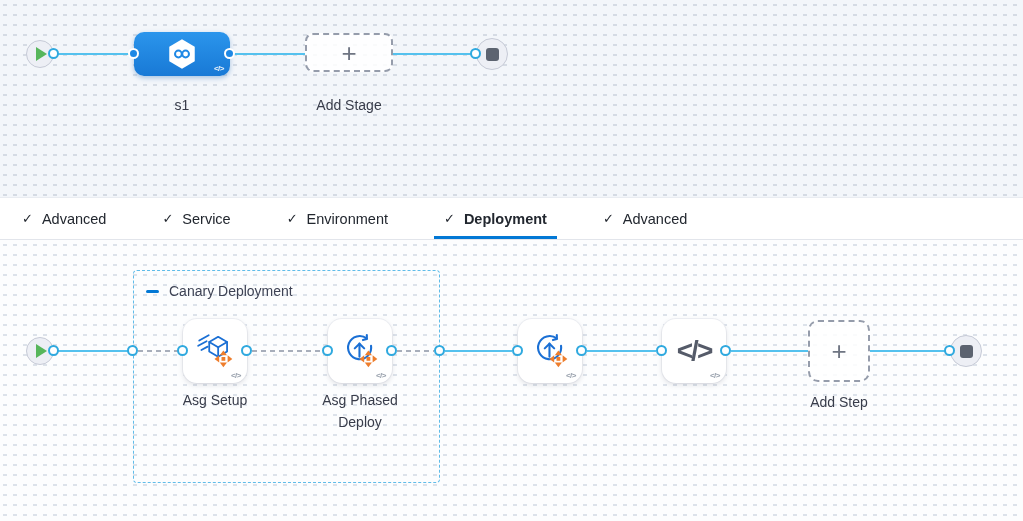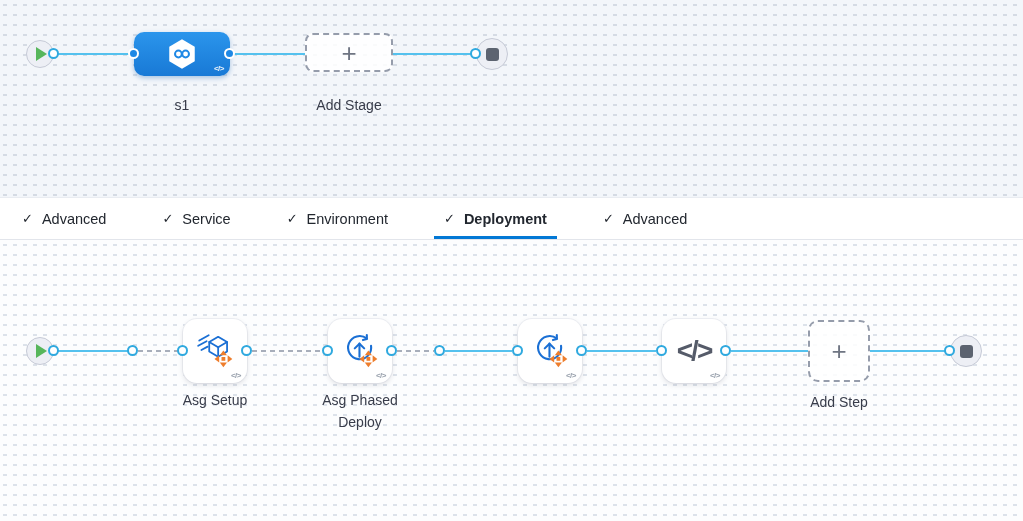--- a/index.html
+++ b/index.html
@@ -141,20 +141,26 @@
   </nav>
 
   <section class="canvas exec-canvas">
 
     <div class="term-node" style="left:26px;top:97px;width:28px;height:28px">
       <span class="play-tri"></span>
     </div>
     <span class="port" style="left:48px;top:105px"></span>
     <div class="cline" style="left:54px;top:110px;width:79px"></div>
 
+    <div class="step-group" style="left:133px;top:30px;width:307px;height:213px">
+      <div class="group-head">
+        <span class="minus-bar"></span>
+        <span class="group-title">Canary Deployment</span>
+      </div>
+    </div>
     <span class="port" style="left:127px;top:105px"></span>
     <span class="port" style="left:434px;top:105px"></span>
 
     <div class="dline" style="left:138px;top:110px;width:40px"></div>
 
     <div class="step-card" style="left:183px;top:79px">
       <svg width="42" height="42" viewBox="0 0 40 40">
         <g stroke="#1A6FD4" stroke-width="1.7" fill="none" stroke-linecap="round" stroke-linejoin="round">
           <path d="M5 10 L14 5"></path>
             <path d="M4 15 L12 10.7"></path>

